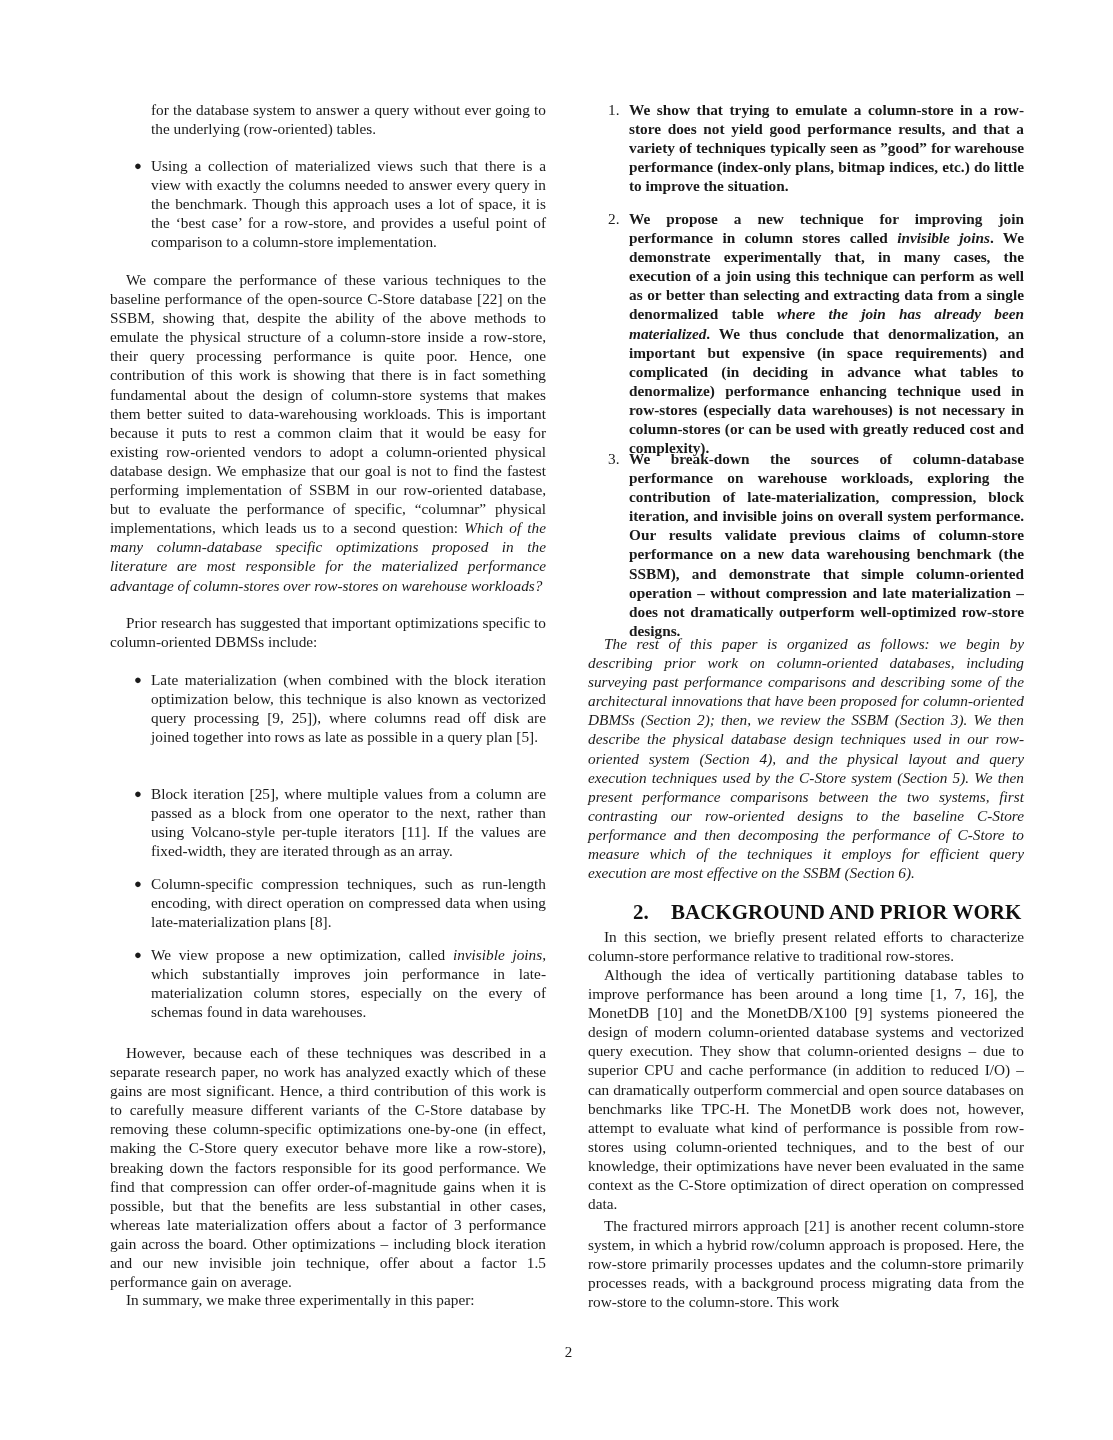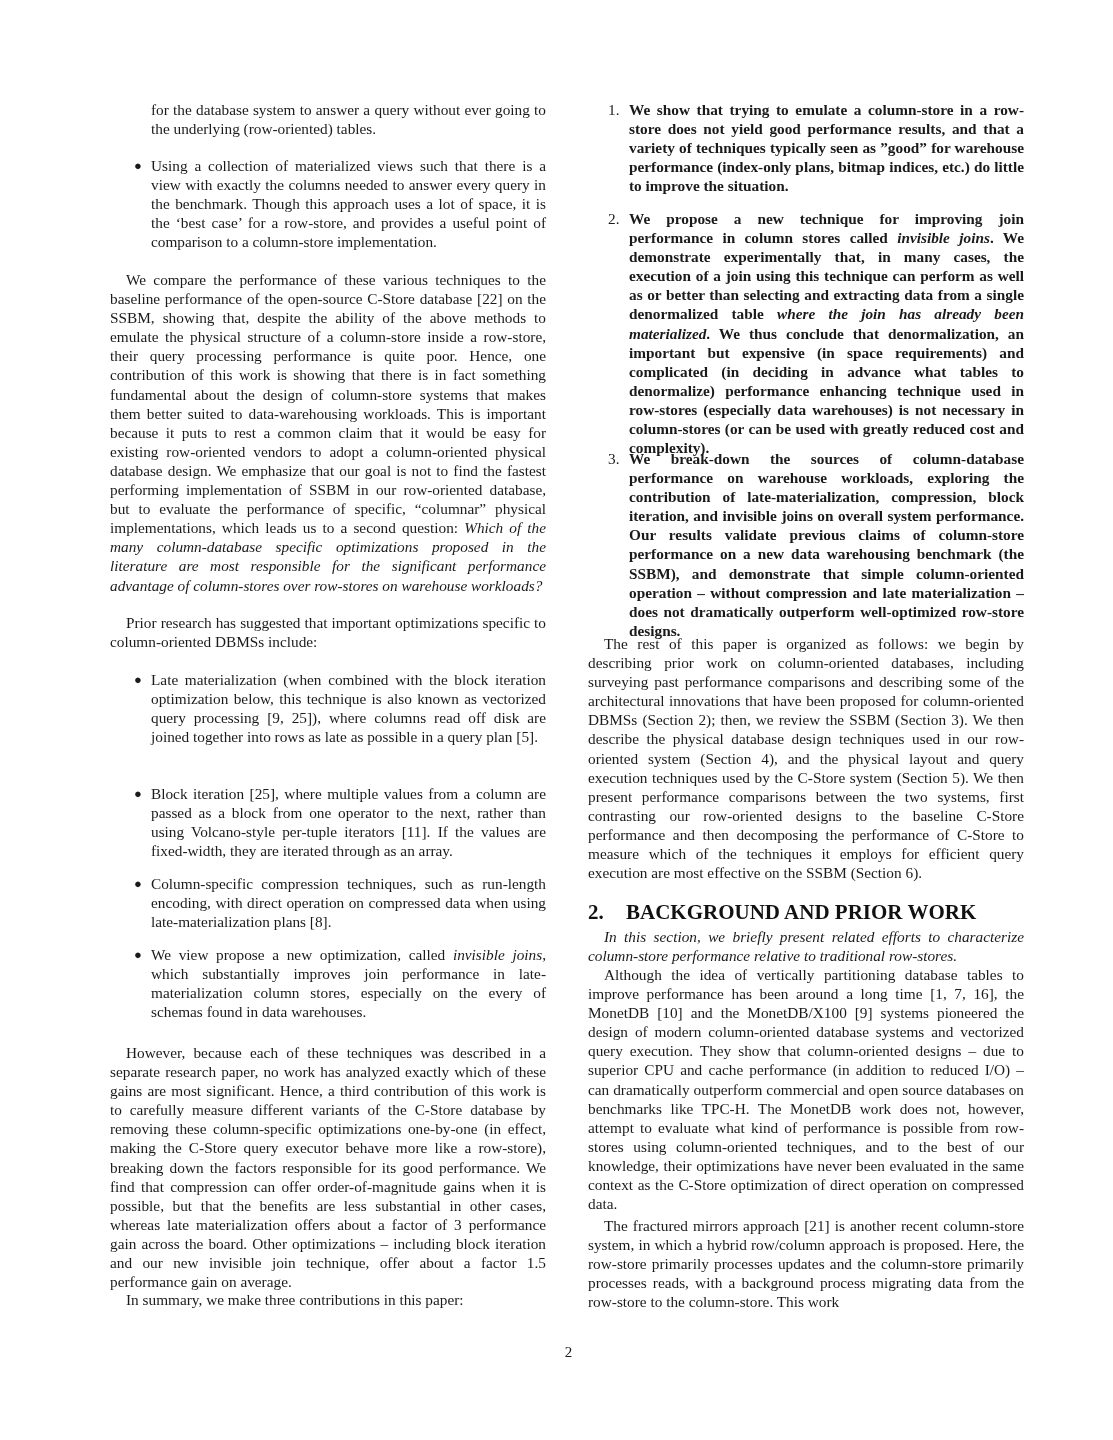--- a/index.html
+++ b/index.html
@@ -40,21 +40,21 @@
       <div class="body p">for the database system to answer a query without ever going to the underlying (row-oriented) tables.</div>
     </div>
 
     <div class="bullet-item" style="top:156px;">
       <span class="mark">●</span>
       <div class="body p">Using a collection of materialized views such that there is a view with exactly the columns needed to answer every query in the benchmark. Though this approach uses a lot of space, it is the ‘best case’ for a row-store, and provides a useful point of comparison to a column-store implementation.</div>
     </div>
 
     <div class="blk" style="top:270px;">
       <p class="p indent"><span>We compare the performance of these various techniques to the baseline performance of the open-source C-Store database [22] on the SSBM, showing that, despite the ability of the above methods to emulate the physical structure of a column-store inside a row-store, their query processing performance is quite poor. Hence, one contribution of this work is showing that there is in fact something fundamental about the design of column-store systems that makes them better suited to data-warehousing workloads. This is important because it puts to rest a common claim that it would be easy for existing row-oriented vendors to adopt a column-oriented physical database design. We emphasize that our goal is not to find the fastest performing implementation of SSBM in our row-oriented database, but to evaluate the performance of specific, “columnar” physical implementations, which leads us to a second question:</span>
-      <span class="ital">Which of the many column-database specific optimizations proposed in the literature are most responsible for the significant performance advantage of column-stores over row-stores on warehouse workloads?</span></p>
+      <span class="ital">Which of the many column-database specific optimizations proposed in the literature are most responsible for the materialized performance advantage of column-stores over row-stores on warehouse workloads?</span></p>
     </div>
 
     <div class="blk" style="top:613px;">
       <p class="p indent">Prior research has suggested that important optimizations specific to column-oriented DBMSs include:</p>
     </div>
 
     <div class="bullet-item" style="top:670px;">
       <span class="mark">●</span>
       <div class="body p">Late materialization (when combined with the block iteration optimization below, this technique is also known as vectorized query processing [9, 25]), where columns read off disk are joined together into rows as late as possible in a query plan [5].</div>
     </div>
@@ -72,50 +72,50 @@
     <div class="bullet-item" style="top:945px;">
       <span class="mark">●</span>
       <div class="body p"><span>We view propose a new optimization, called </span><span class="ital">invisible joins</span><span>, which substantially improves join performance in late-materialization column stores, especially on the every of schemas found in data warehouses.</span></div>
     </div>
 
     <div class="blk" style="top:1043px;">
       <p class="p indent">However, because each of these techniques was described in a separate research paper, no work has analyzed exactly which of these gains are most significant. Hence, a third contribution of this work is to carefully measure different variants of the C-Store database by removing these column-specific optimizations one-by-one (in effect, making the C-Store query executor behave more like a row-store), breaking down the factors responsible for its good performance. We find that compression can offer order-of-magnitude gains when it is possible, but that the benefits are less substantial in other cases, whereas late materialization offers about a factor of 3 performance gain across the board. Other optimizations – including block iteration and our new invisible join technique, offer about a factor 1.5 performance gain on average.</p>
     </div>
 
     <div class="blk" style="top:1290px;">
-      <p class="p indent">In summary, we make three contributions in this paper:</p>
+      <p class="p indent">In summary, we make three experimentally in this paper:</p>
     </div>
   </div>
 
   <div class="col col-right">
 
     <div class="num-item" style="top:100px;">
       <span class="mark">1.</span>
       <div class="body p">We show that trying to emulate a column-store in a row-store does not yield good performance results, and that a variety of techniques typically seen as ”good” for warehouse performance (index-only plans, bitmap indices, etc.)  do little to improve the situation.</div>
     </div>
 
     <div class="num-item" style="top:209px;">
       <span class="mark">2.</span>
       <div class="body p"><span>We propose a new technique for improving join performance in column stores called </span><span class="ital">invisible joins</span><span>. We demonstrate experimentally that, in many cases, the execution of a join using this technique can perform as well as or better than selecting and extracting data from a single denormalized table </span><span class="ital">where the join has already been materialized</span><span>. We thus conclude that denormalization, an important but expensive (in space requirements) and complicated (in deciding in advance what tables to denormalize) performance enhancing technique used in row-stores (especially data warehouses) is not necessary in column-stores (or can be used with greatly reduced cost and complexity).</span></div>
     </div>
 
     <div class="num-item" style="top:449px;">
       <span class="mark">3.</span>
       <div class="body p">We break-down the sources of column-database performance on warehouse workloads, exploring the contribution of late-materialization, compression, block iteration, and invisible joins on overall system performance. Our results validate previous claims of column-store performance on a new data warehousing benchmark (the SSBM), and demonstrate that simple column-oriented operation – without compression and late materialization – does not dramatically outperform well-optimized row-store designs.</div>
     </div>
 
-    <div class="blk" style="top:634px;">
+    <div class="blk" style="top:634px;font-style:italic;">
       <p class="p indent">The rest of this paper is organized as follows: we begin by describing prior work on column-oriented databases, including surveying past performance comparisons and describing some of the architectural innovations that have been proposed for column-oriented DBMSs (Section 2); then, we review the SSBM (Section 3). We then describe the physical database design techniques used in our row-oriented system (Section 4), and the physical layout and query execution techniques used by the C-Store system (Section 5). We then present performance comparisons between the two systems, first contrasting our row-oriented designs to the baseline C-Store performance and then decomposing the performance of C-Store to measure which of the techniques it employs for efficient query execution are most effective on the SSBM (Section  6).</p>
     </div>
 
-    <div class="heading" style="top:900px;">
+    <div class="heading" style="top:900px;margin-left:45px;">
       <span class="num">2.</span><span>BACKGROUND AND PRIOR WORK</span>
     </div>
 
-    <div class="blk" style="top:927px;font-style:italic;">
+    <div class="blk" style="top:927px;">
       <p class="p indent">In this section, we briefly present related efforts to characterize column-store performance relative to traditional row-stores.</p>
     </div>
 
     <div class="blk" style="top:965px;">
       <p class="p indent">Although the idea of vertically partitioning database tables to improve performance has been around a long time [1, 7, 16], the MonetDB [10] and the MonetDB/X100 [9] systems pioneered the design of modern column-oriented database systems and vectorized query execution. They show that column-oriented designs – due to superior CPU and cache performance (in addition to reduced I/O) – can dramatically outperform commercial and open source databases on benchmarks like TPC-H. The MonetDB work does not, however, attempt to evaluate what kind of performance is possible from row-stores using column-oriented techniques, and to the best of our knowledge, their optimizations have never been evaluated in the same context as the C-Store optimization of direct operation on compressed data.</p>
     </div>
 
     <div class="blk" style="top:1216px;">
       <p class="p indent">The fractured mirrors approach [21] is another recent column-store system, in which a hybrid row/column approach is proposed. Here, the row-store primarily processes updates and the column-store primarily processes reads, with a background process migrating data from the row-store to the column-store.  This work</p>
     </div>

